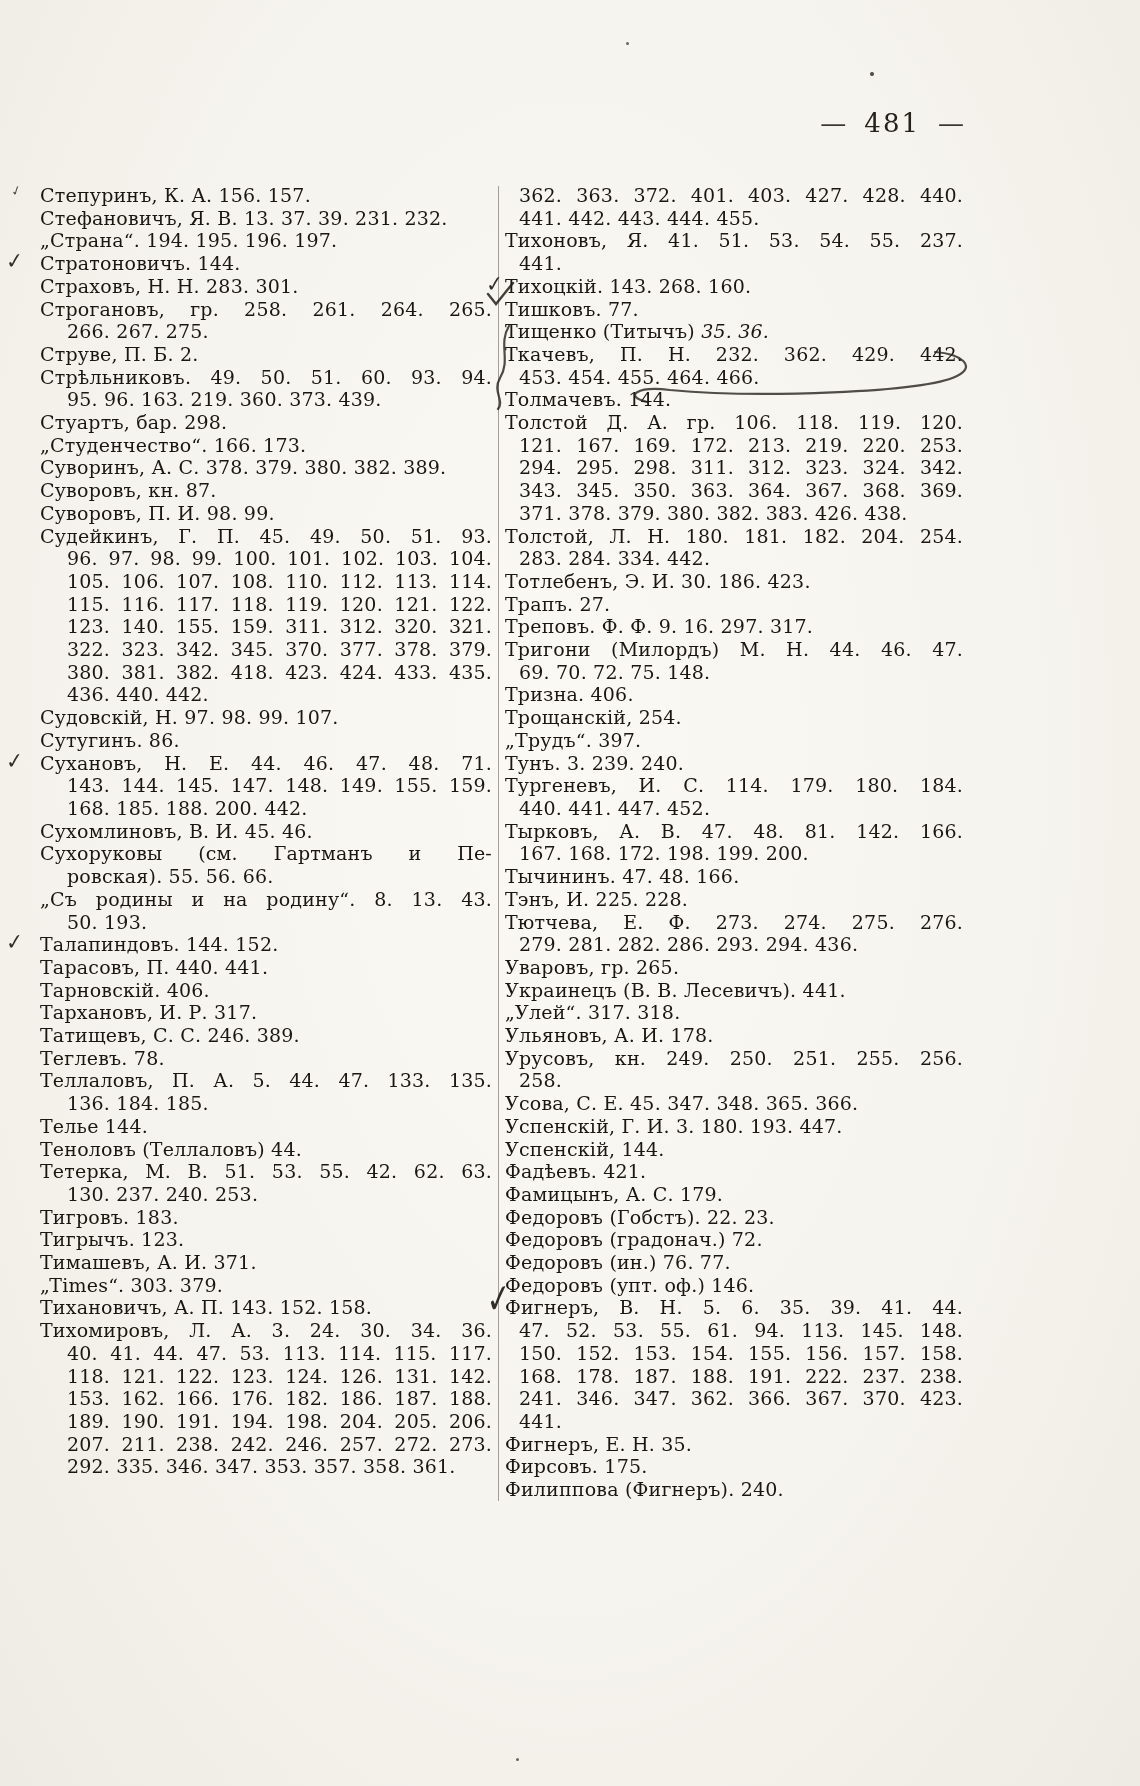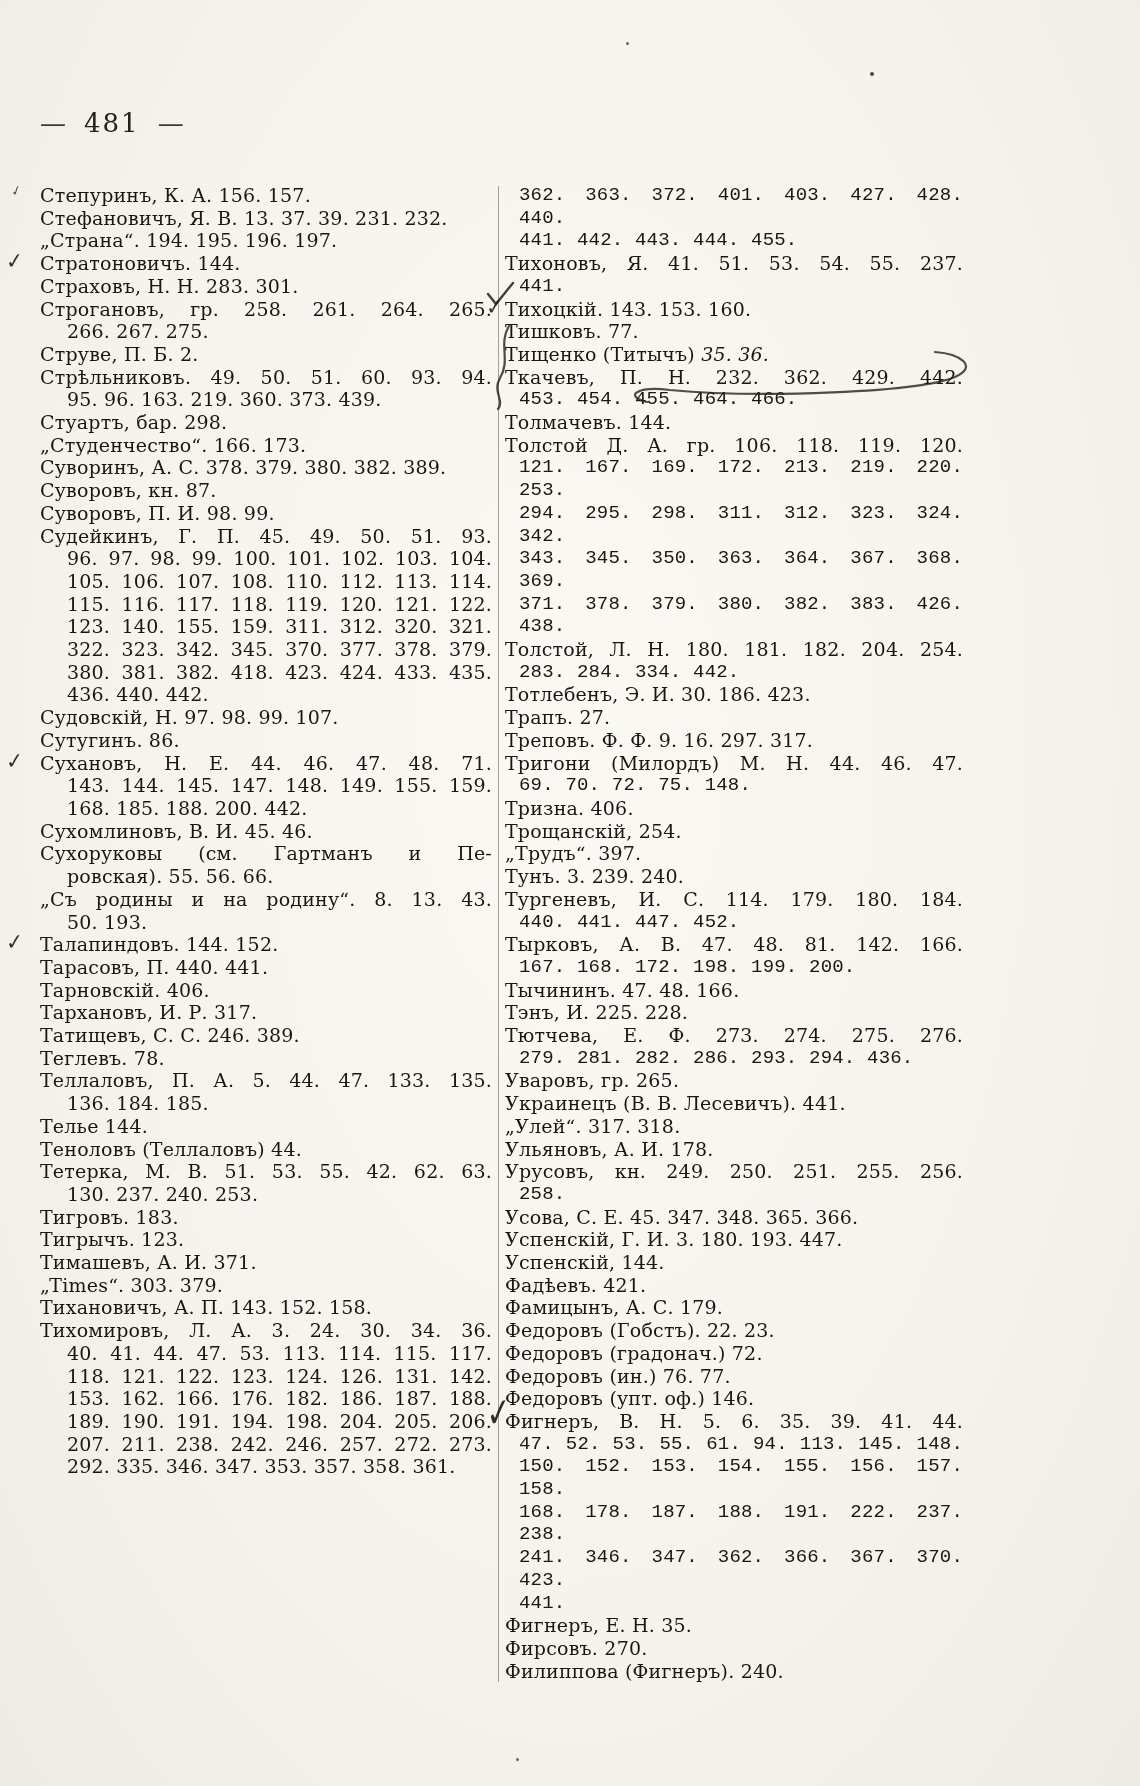--- a/index.html
+++ b/index.html
@@ -13,21 +13,21 @@
   }
   .page {
     position: absolute; inset: 0;
     background: radial-gradient(ellipse at 50% 42%, #faf9f4 0%, #f5f3ed 60%, #edebe3 100%);
   }
   .content {
     position: absolute; left: 40px; top: 0; width: 924px;
   }
   .header {
     margin-top: 108px;
-    text-align: left;
+    text-align: right;
     font-size: 26px;
     color: #24201a;
   }
   .header .pagenum { margin: 0 18px; letter-spacing: 2px; }
   .header .dash { opacity: .9; }
   .columns {
     display: flex;
     margin-top: 46px;
   }
   .col {
@@ -40,21 +40,21 @@
   .divider {
     width: 1px;
     background: #5d574f;
     opacity: .55;
     margin: 2px 6px 0 6px;
   }
   .entry { position: relative; }
   .line { text-align: justify; text-align-last: left; }
   .line.j { text-align-last: justify; }
   .col-left  .cont { padding-left: 27px; }
-  .col-right .cont { padding-left: 14px; font-family: Liberation Mono, monospace; }
+  .col-right .cont { padding-left: 14px; }
   em { font-style: italic; }
 
   
   .mark {
     position: absolute;
     font-family: "DejaVu Sans", sans-serif;
     color: #1c1813;
     pointer-events: none;
   }
   .mark.tick       { left: -34px; top: -2px; font-size: 21px; transform: rotate(-10deg) skewX(-6deg); opacity: .9; }
@@ -220,21 +220,21 @@
           <div class="entry">
             <div class="line cont j">362. 363. 372. 401. 403. 427. 428. 440.</div>
             <div class="line cont">441. 442. 443. 444. 455.</div>
           </div>
           <div class="entry">
             <div class="line j">Тихоновъ, Я. 41. 51. 53. 54. 55. 237.</div>
             <div class="line cont">441.</div>
           </div>
           <div class="entry">
             <span class="mark tick">✓</span>
-            <div class="line">Тихоцкій. 143. 153. 160.</div>
+            <div class="line">Тихоцкій. 143. 268. 160.</div>
           </div>
           <div class="entry">
             <div class="line">Тишковъ. 77.</div>
           </div>
           <div class="entry">
             <div class="line">Тищенко (Титычъ) <em>35. 36.</em></div>
           </div>
           <div class="entry">
             <div class="line j">Ткачевъ, П. Н. 232. 362. 429. 442.</div>
             <div class="line cont">453. 454. 455. 464. 466.</div>
@@ -345,21 +345,21 @@
             <div class="line cont j">47. 52. 53. 55. 61. 94. 113. 145. 148.</div>
             <div class="line cont j">150. 152. 153. 154. 155. 156. 157. 158.</div>
             <div class="line cont j">168. 178. 187. 188. 191. 222. 237. 238.</div>
             <div class="line cont j">241. 346. 347. 362. 366. 367. 370. 423.</div>
             <div class="line cont">441.</div>
           </div>
           <div class="entry">
             <div class="line">Фигнеръ, Е. Н. 35.</div>
           </div>
           <div class="entry">
-            <div class="line">Фирсовъ. 270.</div>
+            <div class="line">Фирсовъ. 175.</div>
           </div>
           <div class="entry">
             <div class="line">Филиппова (Фигнеръ). 240.</div>
           </div>
         </div>
     </div>
 
   </div>
 
   <svg class="flourish" style="left:482px; top:278px;" width="42" height="134" viewBox="0 0 42 134">

